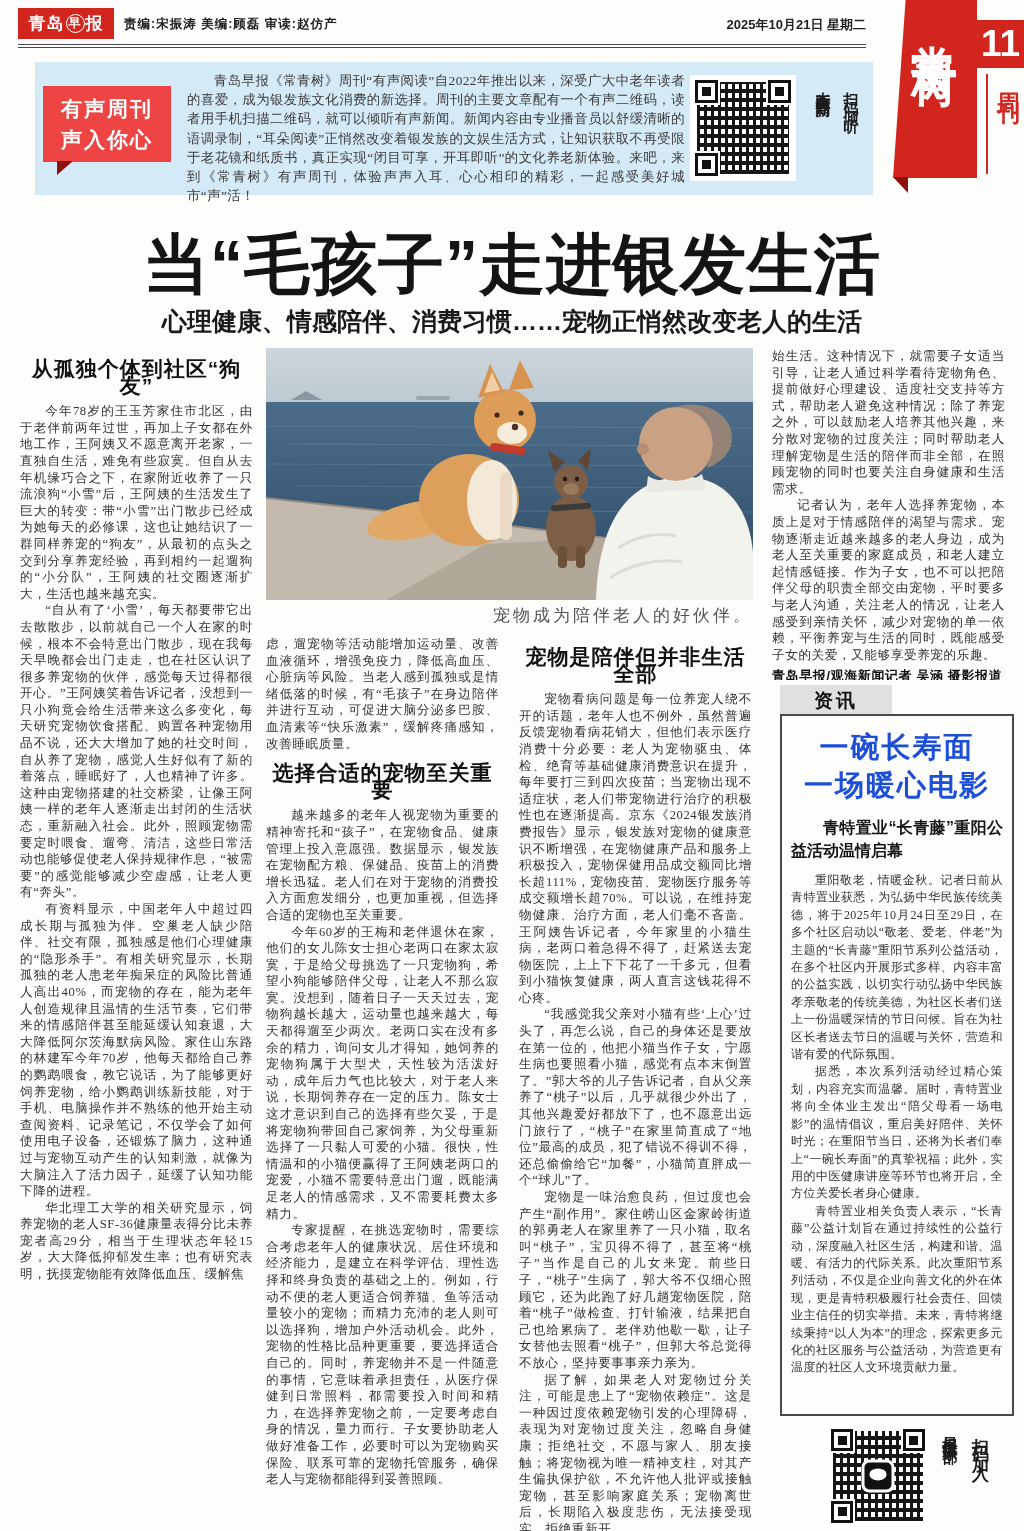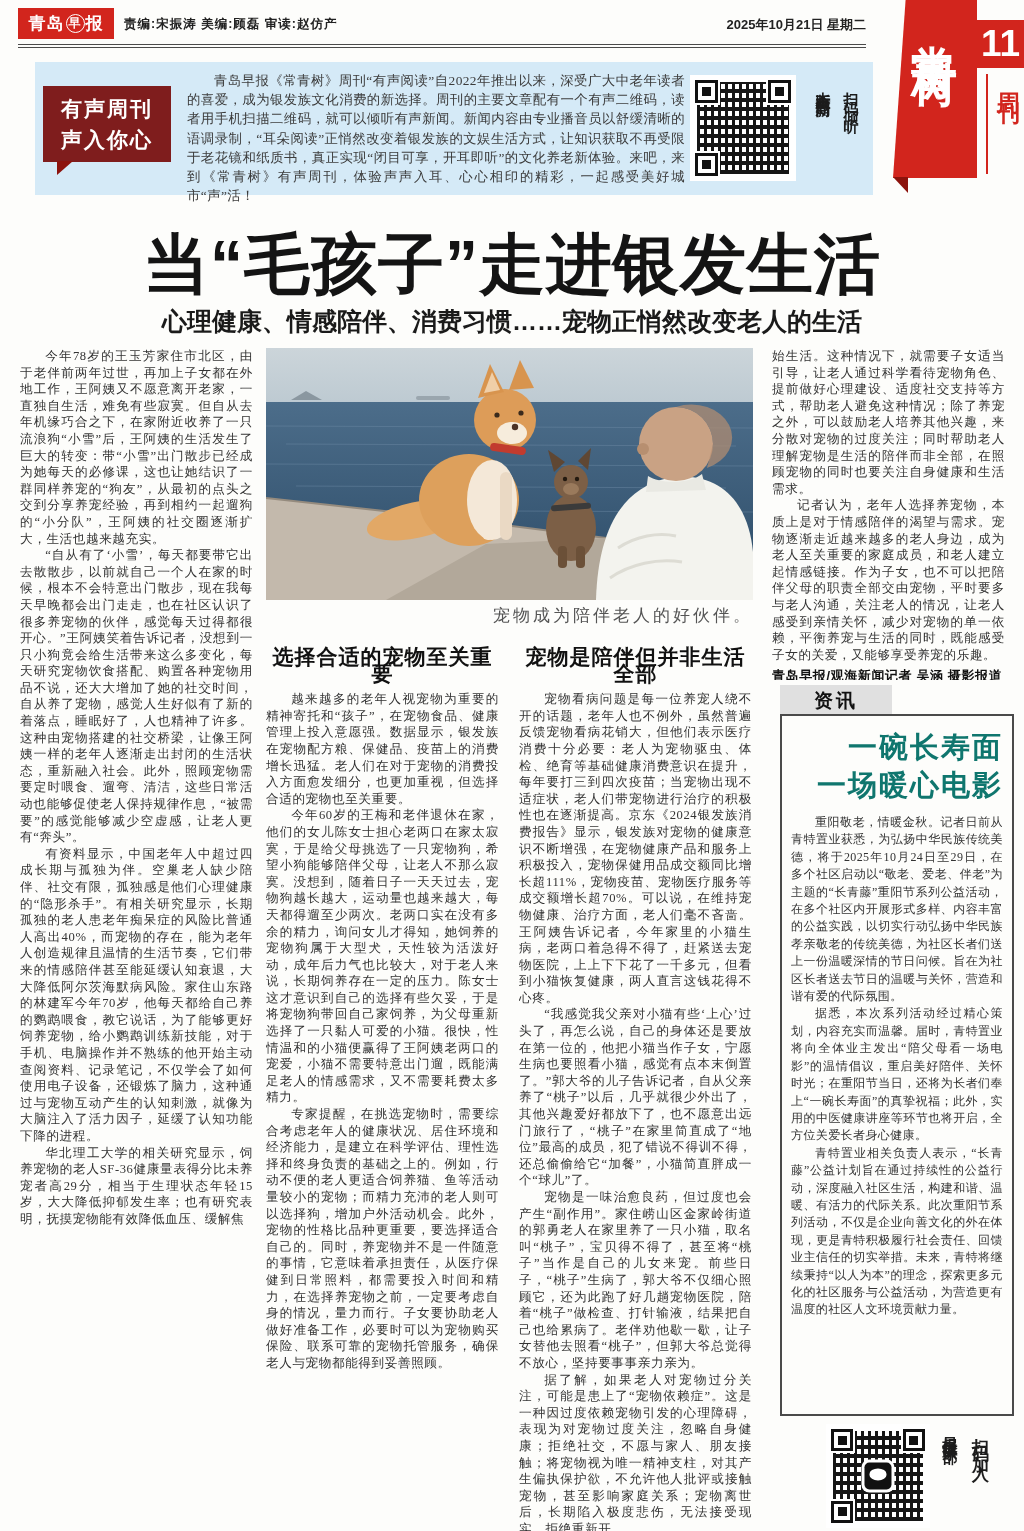--- a/index.html
+++ b/index.html
@@ -31,21 +31,21 @@
     color:#fff;display:flex;align-items:center;justify-content:center;font-size:37px;font-weight:bold;
     font-family:"Liberation Sans",sans-serif;margin-top:20px;}
   .weekly{position:absolute;left:986px;top:74px;height:100px;writing-mode:vertical-rl;
     color:#d2251d;font-size:23px;font-weight:900;letter-spacing:10px;border-left:2px solid #d2251d;
     padding-left:6px;font-family:"DejaVu Serif",serif;}
   .flag-fold{position:absolute;left:893px;top:177px;width:0;height:0;
     border-top:16px solid #8c130d;border-left:15px solid transparent;}
 
   
   .audio-box{position:absolute;left:35px;top:62px;width:838px;height:133px;background:#d5eaf7;}
-  .audio-label{position:absolute;left:8px;top:24px;width:128px;height:76px;background:#7f1d1d;
+  .audio-label{position:absolute;left:8px;top:24px;width:128px;height:76px;background:#ef4444;
     color:#fff;font-weight:900;font-size:21px;line-height:31px;text-align:center;
     font-family:"Liberation Sans",sans-serif;display:flex;flex-direction:column;justify-content:center;
     letter-spacing:2px;}
   .audio-label::after{content:"";position:absolute;left:14px;bottom:-13px;width:0;height:0;
     border-top:14px solid #8c130d;border-right:16px solid transparent;}
   .audio-text{position:absolute;left:152px;top:9px;width:498px;font-size:13.4px;line-height:19.2px;
     color:#3c3c3c;text-align:justify;text-indent:2em;letter-spacing:0.4px;}
   .qr{position:absolute;background:#fff;}
   .qr-pat{position:absolute;inset:7%;
     background:repeating-linear-gradient(90deg,#161616 0 3px,transparent 3px 7px),
@@ -82,21 +82,21 @@
   .sec-head{font-family:"Liberation Sans","DejaVu Sans",sans-serif;font-size:21px;font-weight:900;
     text-align:center;color:#111;margin:13px 0 9px;letter-spacing:1px;}
   .byline{text-align:left;font-weight:900;font-family:"Liberation Sans",sans-serif;font-size:13px;
     margin:5px 0 0;text-indent:0;color:#111;}
 
   
   .info-tag{position:absolute;left:780px;top:685px;background:#e0e0e0;padding:3px 34px;
     font-size:19px;font-weight:900;color:#111;font-family:"Liberation Sans",sans-serif;letter-spacing:3px;}
   .info-box{position:absolute;left:780px;top:714px;width:234px;height:702px;border:2px solid #4a4a4a;
     box-sizing:border-box;padding:12px 9px 8px;overflow:hidden;background:#fdfdfb;}
-  .info-title{font-size:29px;font-weight:900;text-align:right;line-height:38px;color:#0f766e;
+  .info-title{font-size:29px;font-weight:900;text-align:center;line-height:38px;color:#1d4ed8;
     font-family:"DejaVu Serif",serif;letter-spacing:2px;}
   .info-sub{font-family:"Liberation Sans",sans-serif;font-weight:900;font-size:16px;line-height:23px;
     color:#151515;margin-top:12px;text-indent:2em;text-align:justify;}
   .info-body{margin-top:10px;font-size:12px;line-height:17.4px;color:#333;letter-spacing:0.4px;text-align:justify;}
   .info-body .para{margin:0;}
 
   
   .club{position:absolute;left:826px;top:1424px;display:flex;gap:10px;height:104px;}
   .club-qr{position:relative;width:104px;height:104px;background:#fff;}
   .qr-logo{position:absolute;left:50%;top:50%;width:26%;height:26%;transform:translate(-50%,-50%);
@@ -208,26 +208,28 @@
       <circle cx="410" cy="96" r="37" fill="#c9a284"></circle>
       <path d="M410,59 A37,37 0 0 1 447,96 L441,120 A37,30 0 0 0 410,59 Z" fill="#b78f70" opacity="0.7"></path>
       <circle cx="377" cy="101" r="6" fill="#b78f70"></circle>
       <path d="M382,128 C394,136 424,136 436,126 L440,142 L380,144 Z" fill="#e9e9e3"></path>
     </g>
   </svg>
 </div>
 <div class="caption">宠物成为陪伴老人的好伙伴。</div>
 
 <div id="col1" class="news-col">
+    <h3 class="sec-head">从孤独个体到社区“狗友”</h3>
     <p class="para">今年78岁的王玉芳家住市北区，由于老伴前两年过世，再加上子女都在外地工作，王阿姨又不愿意离开老家，一直独自生活，难免有些寂寞。但自从去年机缘巧合之下，在家附近收养了一只流浪狗“小雪”后，王阿姨的生活发生了巨大的转变：带“小雪”出门散步已经成为她每天的必修课，这也让她结识了一群同样养宠的“狗友”，从最初的点头之交到分享养宠经验，再到相约一起遛狗的“小分队”，王阿姨的社交圈逐渐扩大，生活也越来越充实。</p>
     <p class="para">“自从有了‘小雪’，每天都要带它出去散散步，以前就自己一个人在家的时候，根本不会特意出门散步，现在我每天早晚都会出门走走，也在社区认识了很多养宠物的伙伴，感觉每天过得都很开心。”王阿姨笑着告诉记者，没想到一只小狗竟会给生活带来这么多变化，每天研究宠物饮食搭配、购置各种宠物用品不说，还大大增加了她的社交时间，自从养了宠物，感觉人生好似有了新的着落点，睡眠好了，人也精神了许多。这种由宠物搭建的社交桥梁，让像王阿姨一样的老年人逐渐走出封闭的生活状态，重新融入社会。此外，照顾宠物需要定时喂食、遛弯、清洁，这些日常活动也能够促使老人保持规律作息，“被需要”的感觉能够减少空虚感，让老人更有“奔头”。</p>
     <p class="para">有资料显示，中国老年人中超过四成长期与孤独为伴。空巢老人缺少陪伴、社交有限，孤独感是他们心理健康的“隐形杀手”。有相关研究显示，长期孤独的老人患老年痴呆症的风险比普通人高出40%，而宠物的存在，能为老年人创造规律且温情的生活节奏，它们带来的情感陪伴甚至能延缓认知衰退，大大降低阿尔茨海默病风险。家住山东路的林建军今年70岁，他每天都给自己养的鹦鹉喂食，教它说话，为了能够更好饲养宠物，给小鹦鹉训练新技能，对于手机、电脑操作并不熟练的他开始主动查阅资料、记录笔记，不仅学会了如何使用电子设备，还锻炼了脑力，这种通过与宠物互动产生的认知刺激，就像为大脑注入了活力因子，延缓了认知功能下降的进程。</p>
     <p class="para">华北理工大学的相关研究显示，饲养宠物的老人SF-36健康量表得分比未养宠者高29分，相当于生理状态年轻15岁，大大降低抑郁发生率；也有研究表明，抚摸宠物能有效降低血压、缓解焦</p>
   </div>
 <div id="col2" class="news-col">
+    <p class="para cont">虑，遛宠物等活动能增加运动量、改善血液循环，增强免疫力，降低高血压、心脏病等风险。当老人感到孤独或是情绪低落的时候，有“毛孩子”在身边陪伴并进行互动，可促进大脑分泌多巴胺、血清素等“快乐激素”，缓解疼痛感知，改善睡眠质量。</p>
     <h3 class="sec-head">选择合适的宠物至关重要</h3>
     <p class="para">越来越多的老年人视宠物为重要的精神寄托和“孩子”，在宠物食品、健康管理上投入意愿强。数据显示，银发族在宠物配方粮、保健品、疫苗上的消费增长迅猛。老人们在对于宠物的消费投入方面愈发细分，也更加重视，但选择合适的宠物也至关重要。</p>
     <p class="para">今年60岁的王梅和老伴退休在家，他们的女儿陈女士担心老两口在家太寂寞，于是给父母挑选了一只宠物狗，希望小狗能够陪伴父母，让老人不那么寂寞。没想到，随着日子一天天过去，宠物狗越长越大，运动量也越来越大，每天都得遛至少两次。老两口实在没有多余的精力，询问女儿才得知，她饲养的宠物狗属于大型犬，天性较为活泼好动，成年后力气也比较大，对于老人来说，长期饲养存在一定的压力。陈女士这才意识到自己的选择有些欠妥，于是将宠物狗带回自己家饲养，为父母重新选择了一只黏人可爱的小猫。很快，性情温和的小猫便赢得了王阿姨老两口的宠爱，小猫不需要特意出门遛，既能满足老人的情感需求，又不需要耗费太多精力。</p>
     <p class="para">专家提醒，在挑选宠物时，需要综合考虑老年人的健康状况、居住环境和经济能力，是建立在科学评估、理性选择和终身负责的基础之上的。例如，行动不便的老人更适合饲养猫、鱼等活动量较小的宠物；而精力充沛的老人则可以选择狗，增加户外活动机会。此外，宠物的性格比品种更重要，要选择适合自己的。同时，养宠物并不是一件随意的事情，它意味着承担责任，从医疗保健到日常照料，都需要投入时间和精力，在选择养宠物之前，一定要考虑自身的情况，量力而行。子女要协助老人做好准备工作，必要时可以为宠物购买保险、联系可靠的宠物托管服务，确保老人与宠物都能得到妥善照顾。</p>
   </div>
 <div id="col3" class="news-col">
     <h3 class="sec-head">宠物是陪伴但并非生活全部</h3>
     <p class="para">宠物看病问题是每一位养宠人绕不开的话题，老年人也不例外，虽然普遍反馈宠物看病花销大，但他们表示医疗消费十分必要：老人为宠物驱虫、体检、绝育等基础健康消费意识在提升，每年要打三到四次疫苗；当宠物出现不适症状，老人们带宠物进行治疗的积极性也在逐渐提高。京东《2024银发族消费报告》显示，银发族对宠物的健康意识不断增强，在宠物健康产品和服务上积极投入，宠物保健用品成交额同比增长超111%，宠物疫苗、宠物医疗服务等成交额增长超70%。可以说，在维持宠物健康、治疗方面，老人们毫不吝啬。王阿姨告诉记者，今年家里的小猫生病，老两口着急得不得了，赶紧送去宠物医院，上上下下花了一千多元，但看到小猫恢复健康，两人直言这钱花得不心疼。</p>
     <p class="para">“我感觉我父亲对小猫有些‘上心’过头了，再怎么说，自己的身体还是要放在第一位的，他把小猫当作子女，宁愿生病也要照看小猫，感觉有点本末倒置了。”郭大爷的儿子告诉记者，自从父亲养了“桃子”以后，几乎就很少外出了，其他兴趣爱好都放下了，也不愿意出远门旅行了，“桃子”在家里简直成了“地位”最高的成员，犯了错说不得训不得，还总偷偷给它“加餐”，小猫简直胖成一个“球儿”了。</p>
     <p class="para">宠物是一味治愈良药，但过度也会产生“副作用”。家住崂山区金家岭街道的郭勇老人在家里养了一只小猫，取名叫“桃子”，宝贝得不得了，甚至将“桃子”当作是自己的儿女来宠。前些日子，“桃子”生病了，郭大爷不仅细心照顾它，还为此跑了好几趟宠物医院，陪着“桃子”做检查、打针输液，结果把自己也给累病了。老伴劝他歇一歇，让子女替他去照看“桃子”，但郭大爷总觉得不放心，坚持要事事亲力亲为。</p>
@@ -236,20 +238,21 @@
 <div id="col4" class="news-col">
     <p class="para cont">始生活。这种情况下，就需要子女适当引导，让老人通过科学看待宠物角色、提前做好心理建设、适度社交支持等方式，帮助老人避免这种情况；除了养宠之外，可以鼓励老人培养其他兴趣，来分散对宠物的过度关注；同时帮助老人理解宠物是生活的陪伴而非全部，在照顾宠物的同时也要关注自身健康和生活需求。</p>
     <p class="para">记者认为，老年人选择养宠物，本质上是对于情感陪伴的渴望与需求。宠物逐渐走近越来越多的老人身边，成为老人至关重要的家庭成员，和老人建立起情感链接。作为子女，也不可以把陪伴父母的职责全部交由宠物，平时要多与老人沟通，关注老人的情况，让老人感受到亲情关怀，减少对宠物的单一依赖，平衡养宠与生活的同时，既能感受子女的关爱，又能够享受养宠的乐趣。</p>
     <p class="byline">青岛早报/观海新闻记者 吴涵 摄影报道</p>
   </div>
 
 <div class="info-tag">资讯</div>
 <div class="info-box">
   <div class="info-title">一碗长寿面</div>
   <div class="info-title">一场暖心电影</div>
+  <div class="info-sub">青特置业“长青藤”重阳公益活动温情启幕</div>
   <div class="info-body">
       <p class="para">重阳敬老，情暖金秋。记者日前从青特置业获悉，为弘扬中华民族传统美德，将于2025年10月24日至29日，在多个社区启动以“敬老、爱老、伴老”为主题的“长青藤”重阳节系列公益活动，在多个社区内开展形式多样、内容丰富的公益实践，以切实行动弘扬中华民族孝亲敬老的传统美德，为社区长者们送上一份温暖深情的节日问候。旨在为社区长者送去节日的温暖与关怀，营造和谐有爱的代际氛围。</p>
       <p class="para">据悉，本次系列活动经过精心策划，内容充实而温馨。届时，青特置业将向全体业主发出“陪父母看一场电影”的温情倡议，重启美好陪伴、关怀时光；在重阳节当日，还将为长者们奉上“一碗长寿面”的真挚祝福；此外，实用的中医健康讲座等环节也将开启，全方位关爱长者身心健康。</p>
       <p class="para">青特置业相关负责人表示，“长青藤”公益计划旨在通过持续性的公益行动，深度融入社区生活，构建和谐、温暖、有活力的代际关系。此次重阳节系列活动，不仅是企业向善文化的外在体现，更是青特积极履行社会责任、回馈业主信任的切实举措。未来，青特将继续秉持“以人为本”的理念，探索更多元化的社区服务与公益活动，为营造更有温度的社区人文环境贡献力量。</p>
     </div>
 </div>
 
 <div class="club">
   <div class="qr club-qr">
     <div class="qr-pat"></div>

